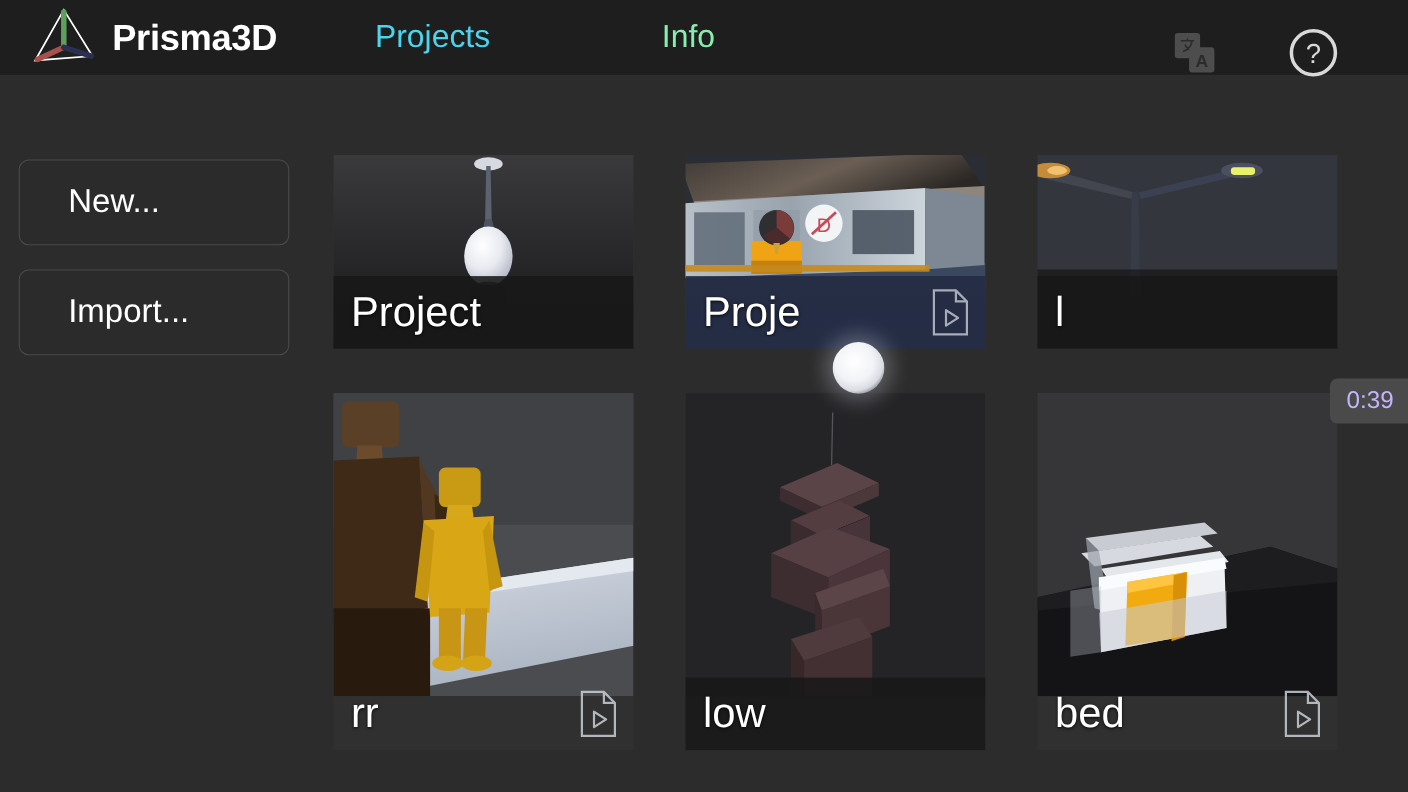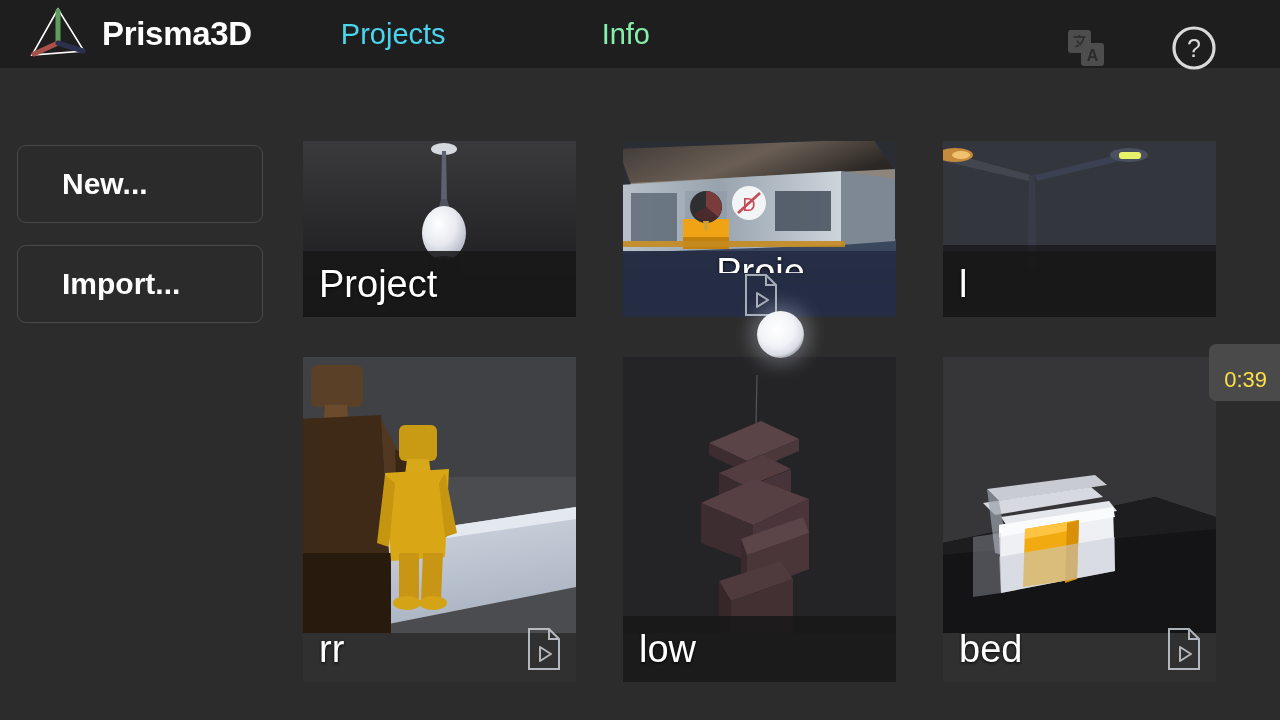--- a/index.html
+++ b/index.html
@@ -49,21 +49,20 @@
   .side-btn {
     width:246px; height:78px;
     background:#2b2b2b;
     border:1px solid #4a4a4a;
     border-radius:9px;
     color:#ffffff; font-size:30px;
     display:flex; align-items:center;
     padding-left:44px;
     cursor:pointer;
     margin-bottom:22px;
-    font-weight:bold;
   }
 
   
   .grid {
     position:absolute; left:303px; top:141px;
     width:920px;
   }
   .row { display:flex; }
   .card {
     position:relative;
@@ -78,21 +77,21 @@
   .card.tall { height:325px; }
   .card.short { height:176px; }
   .thumb { position:absolute; inset:0; overflow:hidden; }
   .label-bar {
     position:absolute; left:0; right:0; bottom:0;
     height:66px;
     background:rgba(24,24,24,0.88);
     display:flex; align-items:center;
     padding:0 14px 0 16px;
   }
-  .label-bar.selected { background:rgba(36,45,68,0.94);flex-direction:column; }
+  .label-bar.selected { background:rgba(36,45,68,0.94); }
   .label-bar.transparent { background:rgba(20,20,20,0.0); }
   .card-title {
     color:#ffffff; font-size:38px;
     white-space:nowrap; overflow:hidden;
     flex:1 1 auto;
     text-shadow:0 1px 3px rgba(0,0,0,0.9);
   }
   .doc-icon { flex:0 0 auto; display:block; opacity:0.82; }
 
   
@@ -115,22 +114,22 @@
        #ffffff 0%, #f2f3f7 44%, #d9dbe3 66%,
        rgba(190,194,206,0.55) 80%, rgba(150,155,170,0.0) 100%);
     box-shadow:0 0 18px 7px rgba(215,220,235,0.30);
     pointer-events:none;
   }
 
   
   .timer-badge {
     position:absolute; right:0; top:344px;
     background:#4a4a4a;
-    color:#fde047; font-size:22px;
-    padding:23px 13px 8px 15px;
+    color:#c4b5fd; font-size:22px;
+    padding:7px 13px 8px 15px;
     border-radius:7px 0 0 7px;
   }
 
   .scene { position:absolute; inset:0; }
 </style>
 </head>
 <body>
 
 <div id="app">
 

